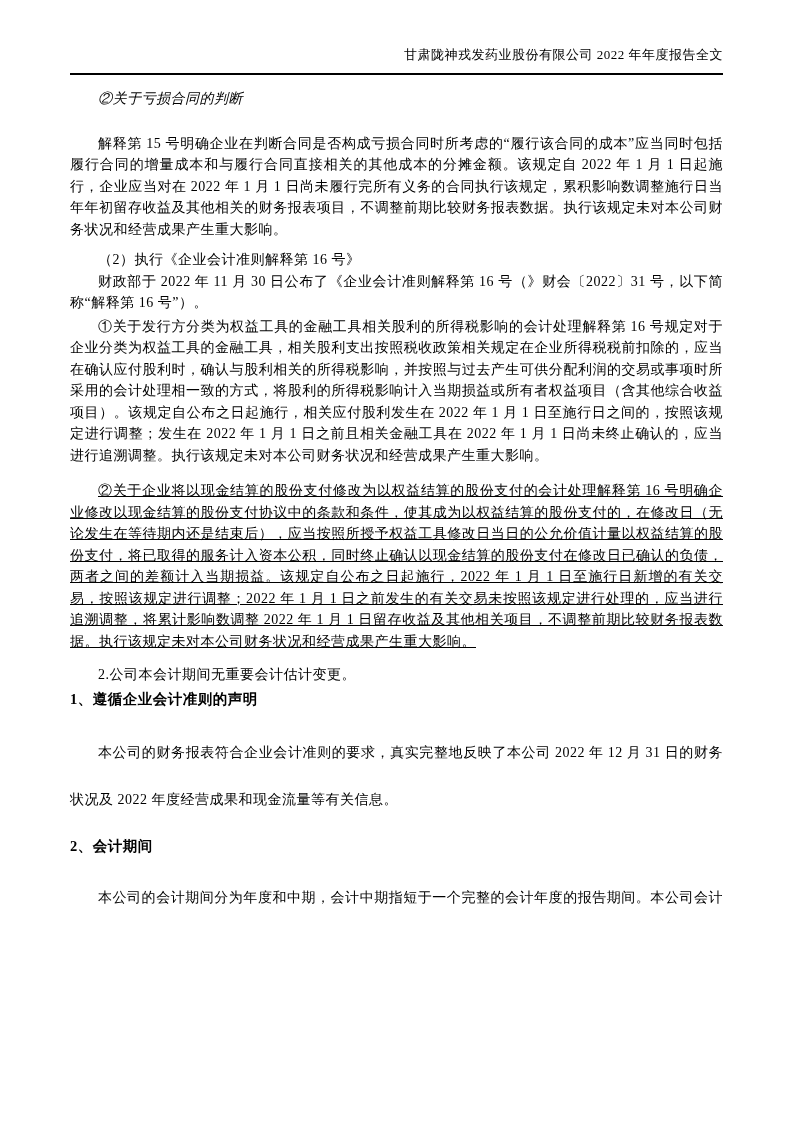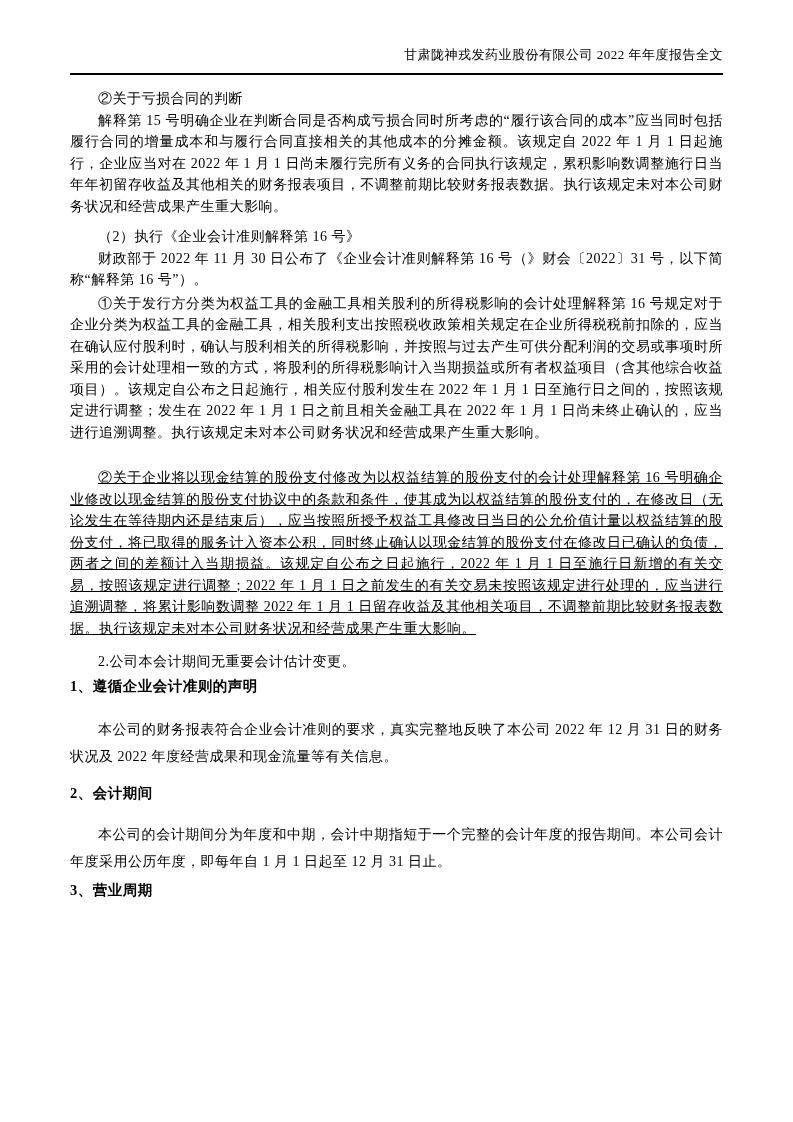--- a/index.html
+++ b/index.html
@@ -41,35 +41,35 @@
   }
   .para {
     margin: 0 0 9px 0;
     font-size: 14px;
     line-height: 21.5px;
     letter-spacing: 0.5px;
     text-align: justify;
     text-indent: 2em;
   }
   .para.loose {
-    line-height: 27px;
+    line-height: 47px;
   }
   .heading {
     margin: 0;
     font-size: 14.5px;
     font-weight: bold;
     letter-spacing: 0.5px;
     text-indent: 0;
   }
   
-  [data-name="sub-item-loss-contract"]      { margin-bottom: 0; }
+  [data-name="sub-item-loss-contract"]      { margin-bottom: 23px; font-style: italic; }
   [data-name="para-interpretation-15"]      { margin-bottom: 9px; }
   [data-name="sub-item-interpretation-16"]  { margin-bottom: 0; }
   [data-name="para-mof-announcement"]       { margin-bottom: 2px; }
-  [data-name="para-dividend-income-tax"]    { margin-bottom: 24px; }
+  [data-name="para-dividend-income-tax"]    { margin-bottom: 14px; }
   [data-name="para-share-payment"]          { margin-bottom: 12px; text-decoration: underline; }
   [data-name="para-no-estimate-change"]     { margin-bottom: 4px; }
   [data-name="heading-compliance"]          { margin-bottom: 20px; }
   [data-name="para-compliance"]             { margin-bottom: 14px; }
   [data-name="heading-accounting-period"]   { margin-bottom: 18px; }
   [data-name="para-accounting-period"]      { margin-bottom: 6px; }
   [data-name="heading-operating-cycle"]     { margin-bottom: 20px; }
   [data-name="para-operating-cycle"]        { margin-bottom: 0; }
   .page-number {
     position: absolute;

